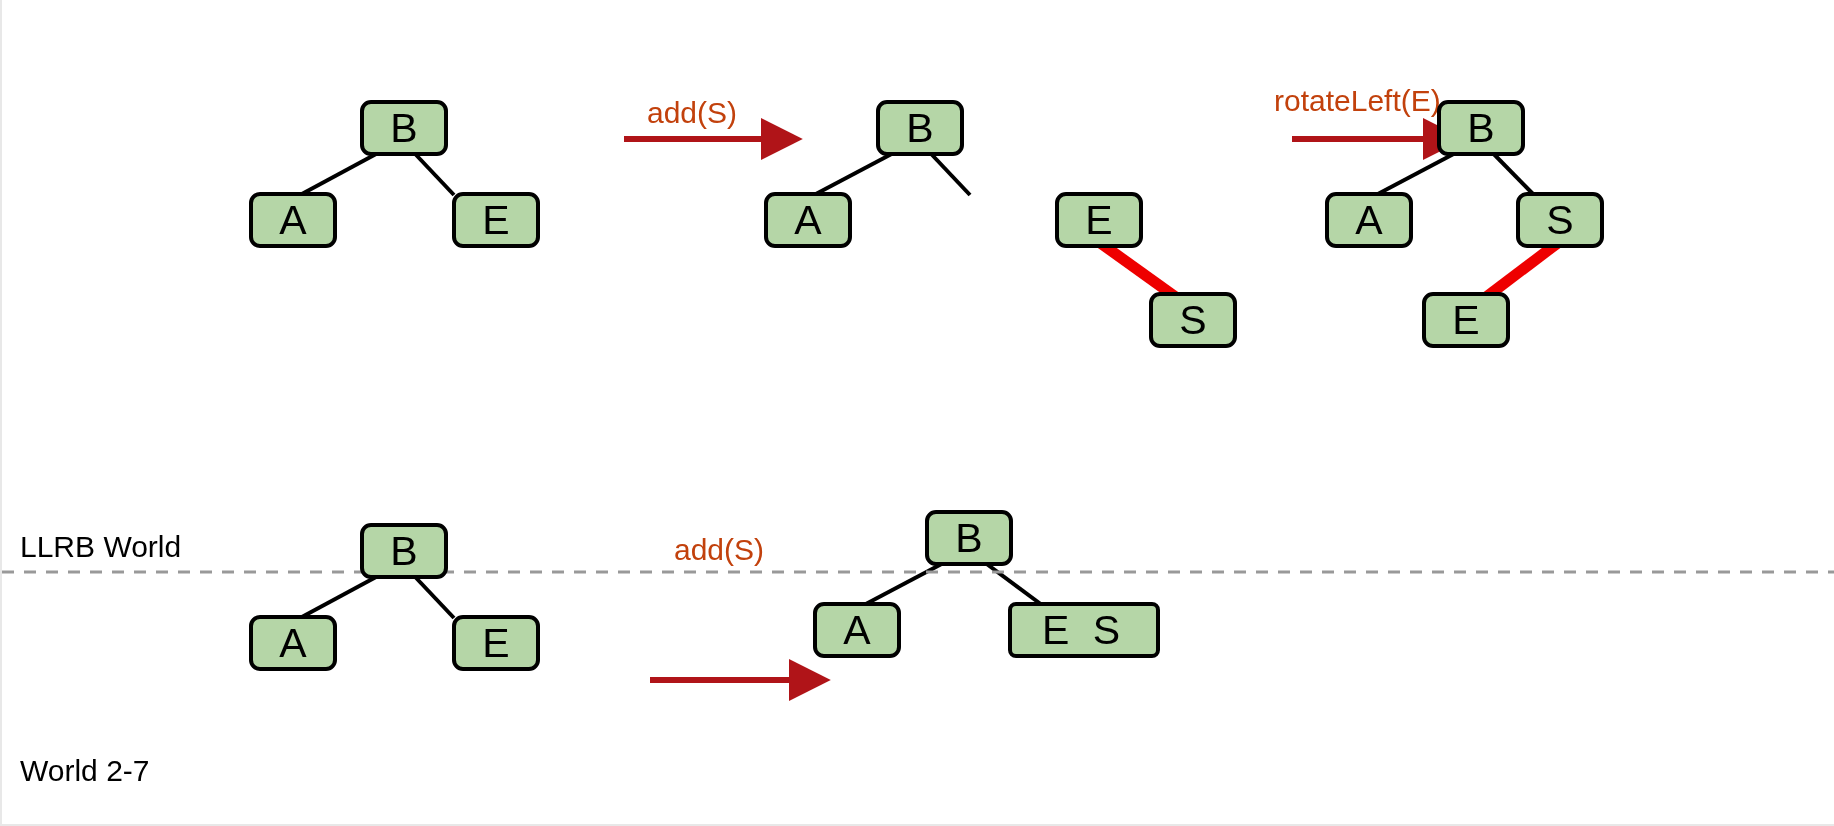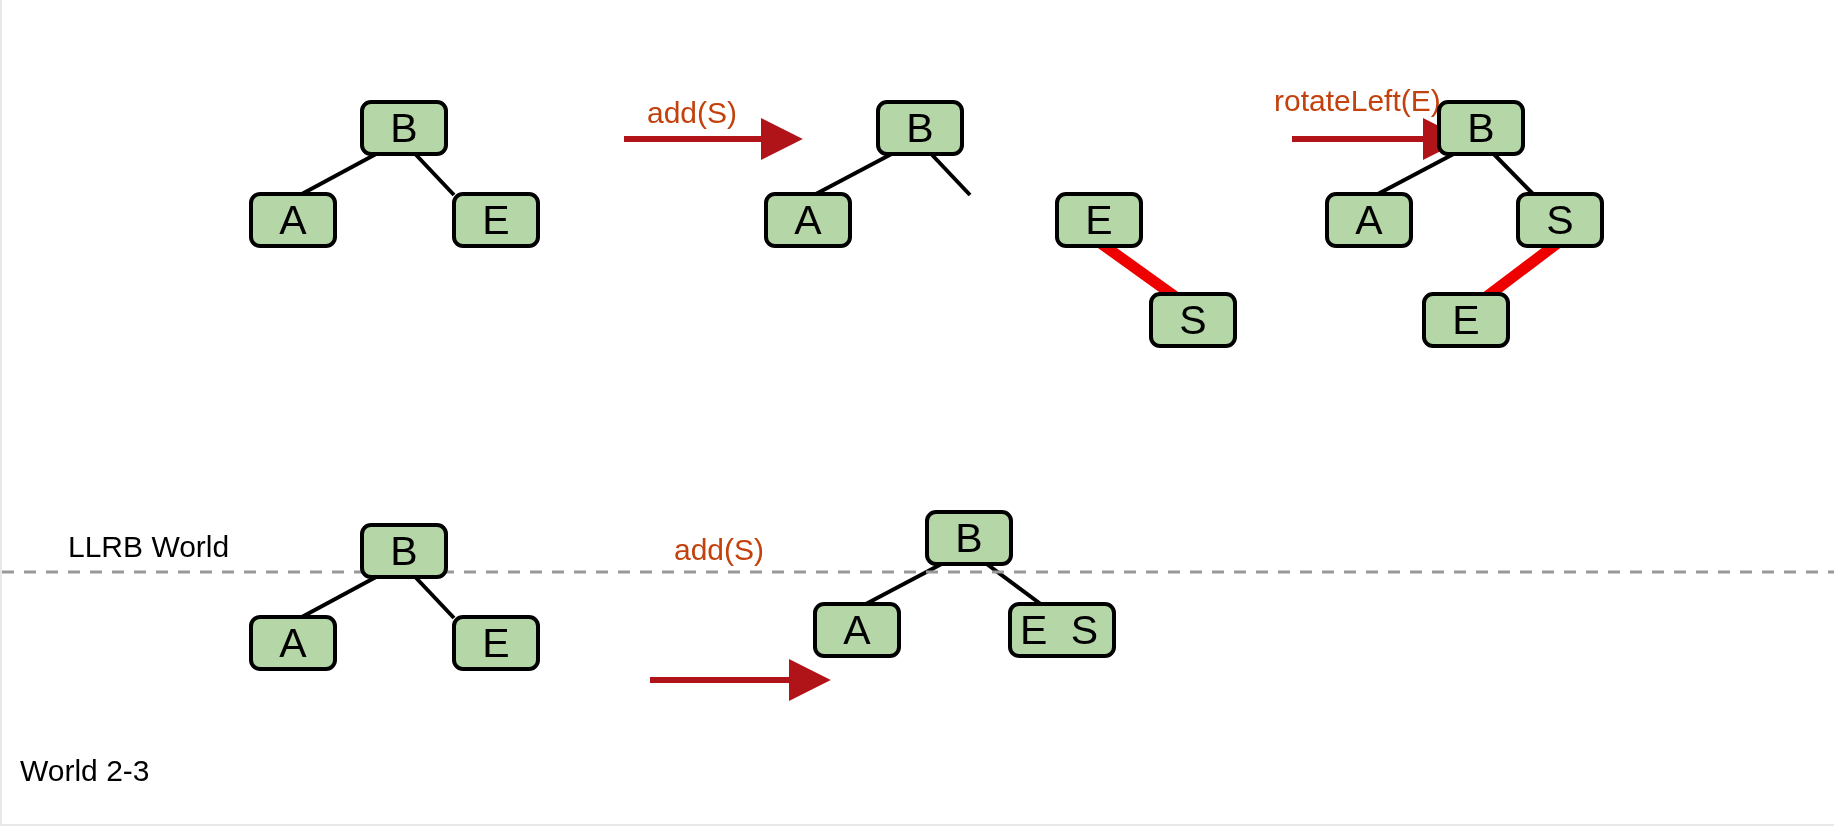--- a/index.html
+++ b/index.html
@@ -133,39 +133,39 @@
   <div class="node" style="left:1323px; top:192px; width:88px; height:56px;">
     <span>A</span>
   </div>
   <div class="node" style="left:1514px; top:192px; width:88px; height:56px;">
     <span>S</span>
   </div>
   <div class="node" style="left:1420px; top:292px; width:88px; height:56px;">
     <span>E</span>
   </div>
 
-  <div class="world-label" style="left:18px; top:530px;margin-left:48px;">LLRB World</div>
+  <div class="world-label" style="left:18px; top:530px;">LLRB World</div>
 
   <div class="node" style="left:358px; top:523px; width:88px; height:56px;">
     <span>B</span>
   </div>
   <div class="node" style="left:247px; top:615px; width:88px; height:56px;">
     <span>A</span>
   </div>
   <div class="node" style="left:450px; top:615px; width:88px; height:56px;">
     <span>E</span>
   </div>
 
   <div class="op-label" style="left:672px; top:533px;">add(S)</div>
 
   <div class="node" style="left:923px; top:510px; width:88px; height:56px;">
     <span>B</span>
   </div>
   <div class="node" style="left:811px; top:602px; width:88px; height:56px;">
     <span>A</span>
   </div>
-  <div class="node wide" style="left:1006px; top:602px; width:108px; height:56px;">
+  <div class="node wide" style="left:1006px; top:602px; width:152px; height:56px;border-radius:8px;">
     <span>E S</span>
   </div>
 
-  <div class="world-label" style="left:18px; top:754px;">World 2-3</div>
+  <div class="world-label" style="left:18px; top:754px;">World 2-7</div>
 
 </div>
 
 </body></html>

